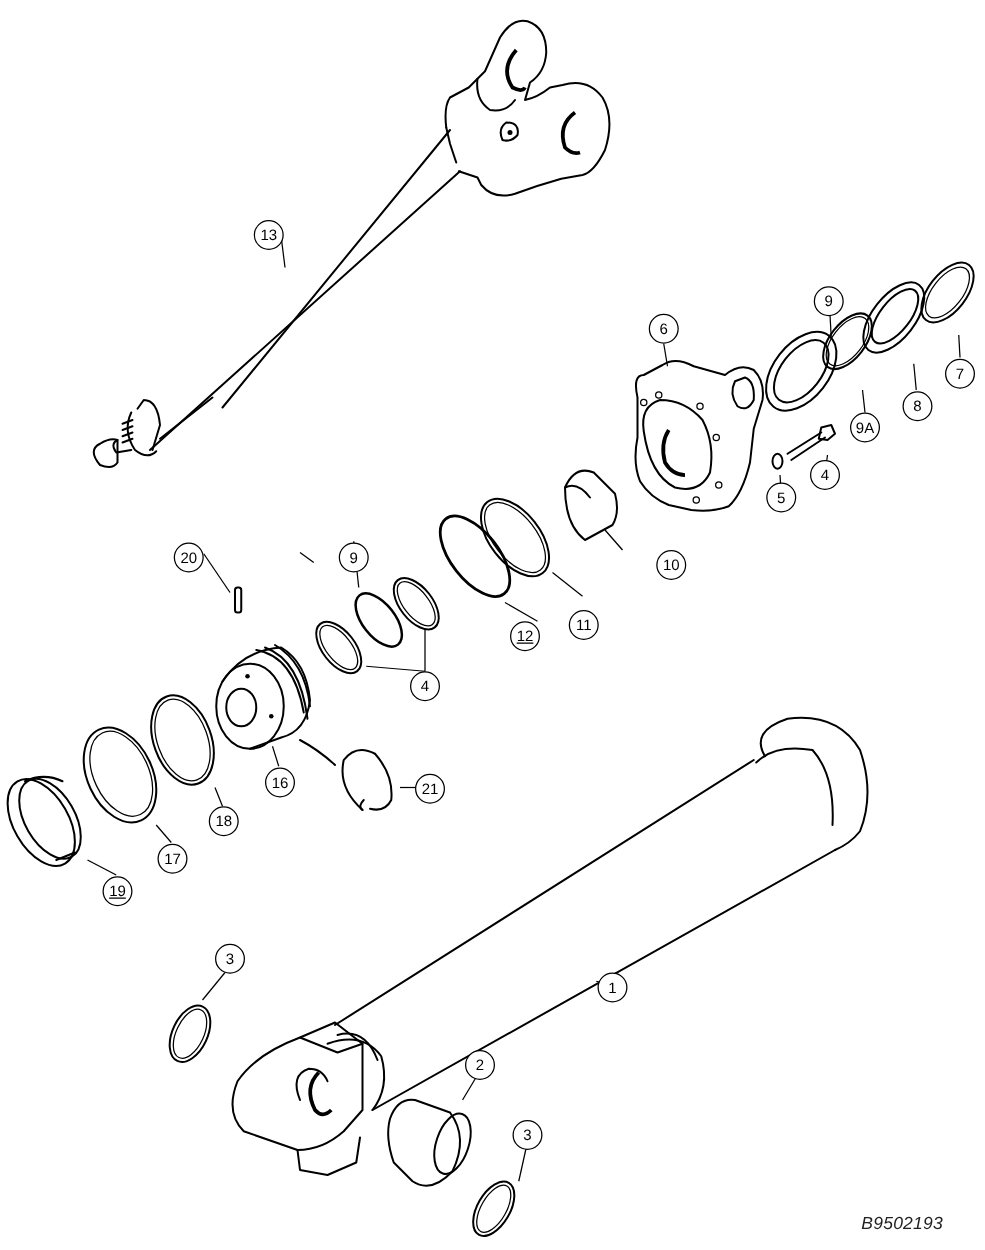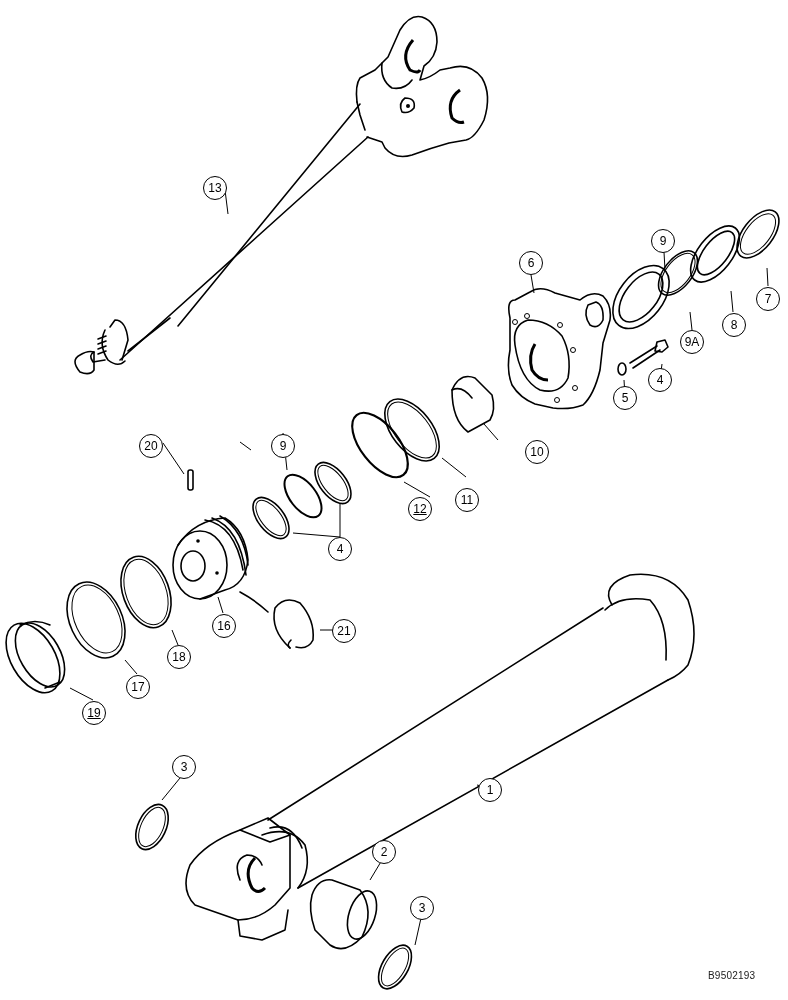--- a/index.html
+++ b/index.html
@@ -5,21 +5,21 @@
   html,body{margin:0;padding:0;background:#ffffff;}
   body{width:788px;height:1000px;position:relative;overflow:hidden;font-family:"Liberation Sans",sans-serif;}
   #diagram{position:absolute;left:0;top:0;width:788px;height:1000px;}
   .ln{fill:none;stroke:#000;stroke-width:1.6;stroke-linecap:round;stroke-linejoin:round;}
   .thin{fill:none;stroke:#000;stroke-width:1;}
   .thick{fill:none;stroke:#000;stroke-width:3;}
   .solid{fill:#000;stroke:none;}
   .callout{position:absolute;width:22px;height:22px;border:1.3px solid #000;border-radius:50%;background:#fff;
     font-size:12px;line-height:22px;text-align:center;color:#000;box-sizing:content-box;}
   .callout span{display:block;}
-  #figure-id{position:absolute;left:708px;top:970px;font-size:10px;color:#222;letter-spacing:0.2px;}
+  #figure-id{position:absolute;left:689px;top:970px;font-size:14px;color:#222;letter-spacing:0.2px;font-style:italic;}
 </style>
 </head>
 <body>
 
 <svg id="diagram" viewBox="0 0 788 1000" xmlns="http://www.w3.org/2000/svg">
 
   <g>
 
     <path class="ln" d="M178 326 L360 104"></path>
     <path class="ln" d="M120 360 L368 137"></path>

